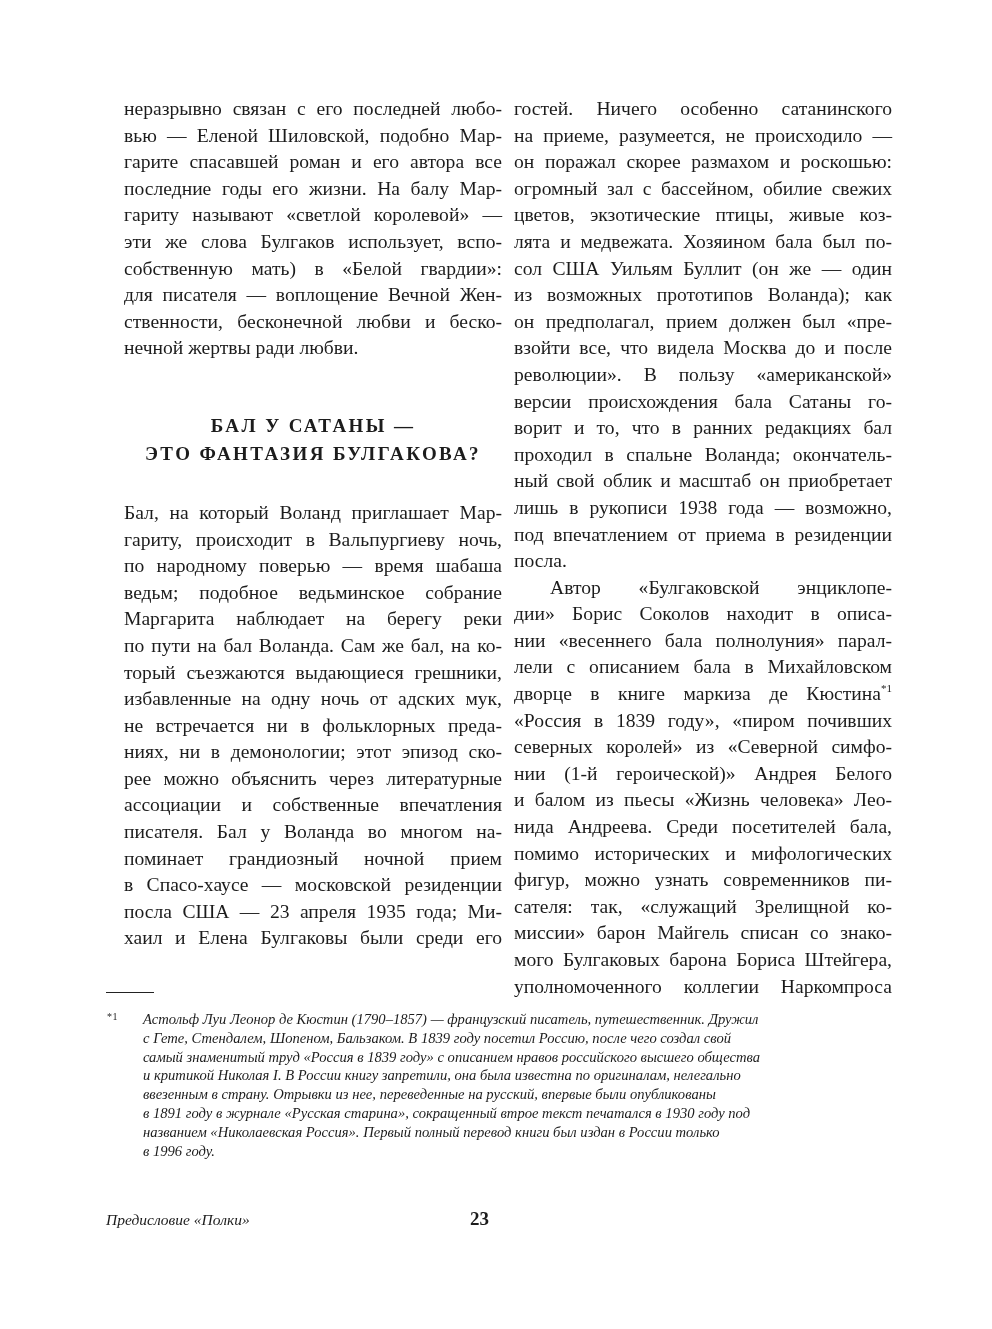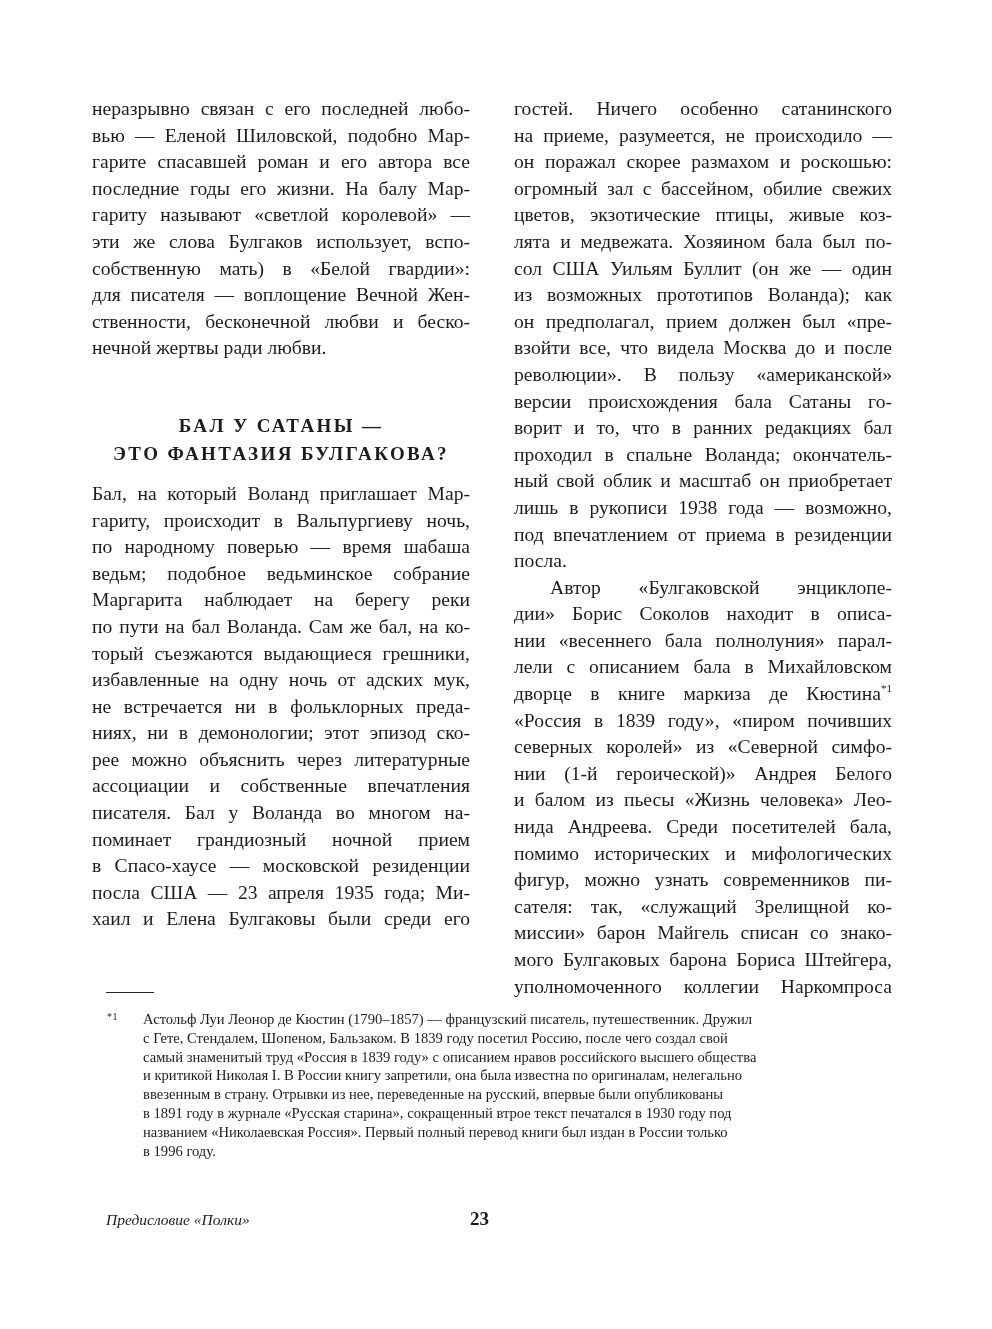--- a/index.html
+++ b/index.html
@@ -6,43 +6,43 @@
   body {
     width: 992px; height: 1329px; position: relative; overflow: hidden;
     font-family: "Liberation Serif", "DejaVu Serif", serif;
     color: #1c1c1c;
   }
   .col {
     position: absolute; top: 96px; width: 378px;
     font-size: 19.6px; line-height: 26.6px;
     text-align: justify; hyphens: manual;
   }
-  .col-left { left: 92px; }
+  .col-left { left: 124px; }
   .col-right { left: 514px; }
   .col p { margin: 0; }
   .line { display: block; text-align: justify; text-align-last: justify; white-space: nowrap; }
   .line.last { text-align-last: left; }
   .heading {
-    margin: 50px 0 13px 0;
+    margin: 50px 0 32px 0;
     text-align: center; font-size: 19px; line-height: 28px;
     letter-spacing: 2.4px; text-transform: uppercase;
   }
   .heading .hl { display: block; }
   .fn-rule {
     position: absolute; left: 106px; top: 992px; width: 48px; height: 1px; background: #222;
   }
   .footnote {
     position: absolute; left: 106px; top: 1010px; width: 790px;
     font-size: 14.6px; line-height: 18.8px;
   }
   .fn-marker {
     position: absolute; left: 1px; top: -2px; font-size: 10px; letter-spacing: 0.5px;
   }
   .fn-text { margin-left: 37px; }
-  .fn-text .fl { display: block; white-space: nowrap; }
+  .fn-text .fl { display: block; white-space: nowrap; font-style: italic; }
   .running-title {
     position: absolute; left: 106px; top: 1211px;
     font-style: italic; font-size: 15.5px;
   }
   .page-number {
     position: absolute; left: 470px; width: 56px; top: 1208px; text-align: left;
     font-weight: bold; font-size: 19px;
   }
   sup.fnref { font-size: 11px; vertical-align: 8px; line-height: 0; }
 </style>

